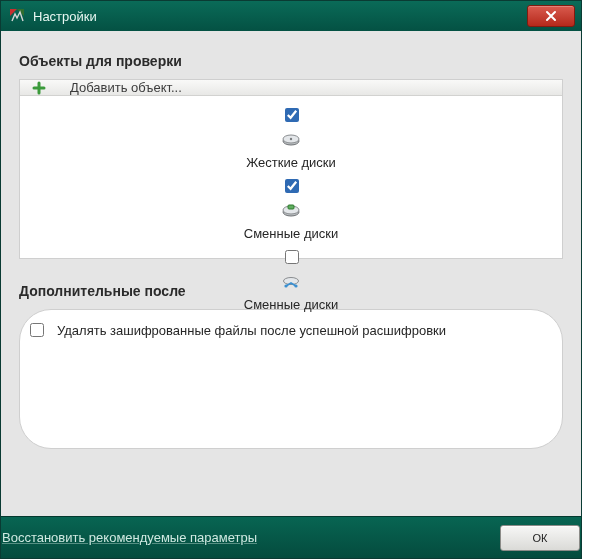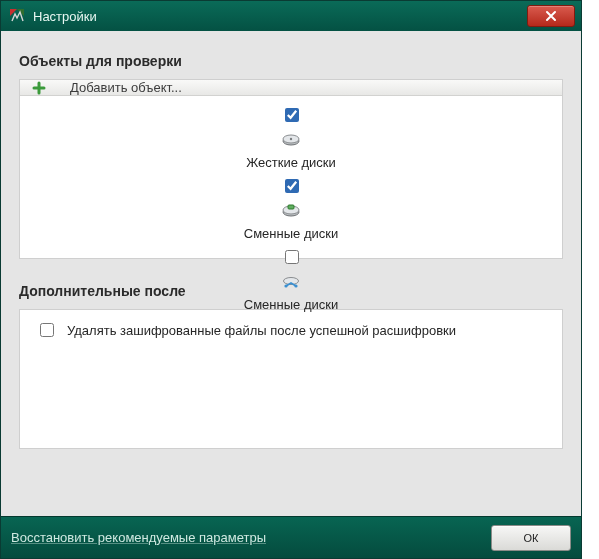--- a/index.html
+++ b/index.html
@@ -111,42 +111,43 @@
     accent-color: #2f6ab3;
     cursor: pointer;
   }
   .disk-icon {
     width: 18px; height: 14px;
     display: inline-flex; align-items:center; justify-content:center;
   }
 
   .panel.options {
     height: 140px;
-    padding: 10px 16px;
+    padding: 10px 6px;
+    border-radius: 32px;
   }
   .opt-row {
     display: flex;
     align-items: center;
     gap: 10px;
     color: #262626;
   }
   .opt-row input[type=checkbox] {
     width: 14px; height: 14px;
     accent-color: #2f6ab3;
     cursor: pointer;
   }
 
   .footer {
     height: 42px;
     background: #055244;
     background: linear-gradient(#086552, #044b3e);
     border-top: 1px solid #03382e;
     display: flex;
     align-items: center;
-    padding: 0 10px;
+    padding: 0 1px;
     gap: 8px;
   }
   .footer .restore-link {
     color: #cfe9e1;
     font-size: 13px;
     cursor: pointer;
     text-decoration: underline;
     text-decoration-color: rgba(207,233,225,0.4);
   }
   .spacer { flex: 1; }

